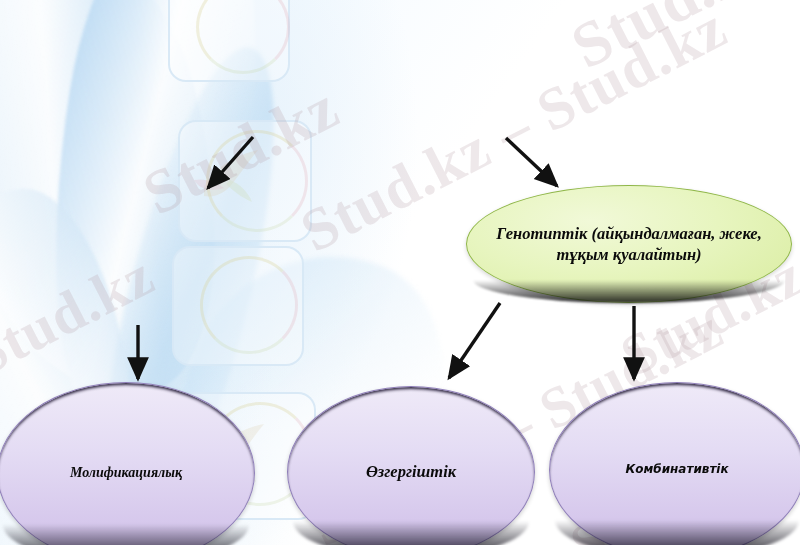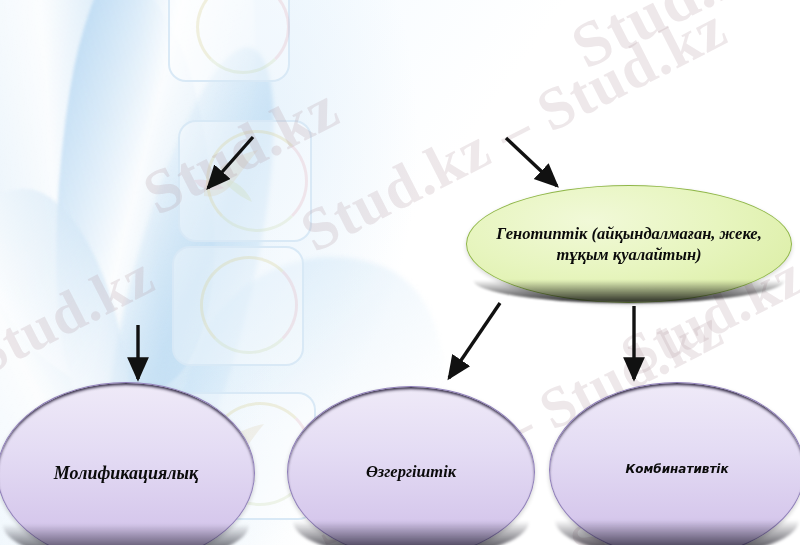--- a/index.html
+++ b/index.html
@@ -173,21 +173,21 @@
   #node-root      { left: 219px; top: 17px;  width: 352px; height: 134px; }
   #node-root .lbl { font-size: 24px; }
 
   #node-phenotypic      { left: 1px;  top: 194px; width: 330px; height: 126px; }
   #node-phenotypic .lbl { font-size: 16.5px; line-height: 1.30; }
 
   #node-genotypic      { left: 466px; top: 185px; width: 326px; height: 118px; }
   #node-genotypic .lbl { font-size: 16.5px; line-height: 1.30; }
 
   #node-modification      { left: -3px; top: 382px; width: 258px; height: 182px; }
-  #node-modification .lbl { font-size: 18px; line-height: 1.45; }
+  #node-modification .lbl { font-size: 14px; line-height: 1.45; }
 
   #node-mutation      { left: 287px; top: 386px; width: 248px; height: 172px; }
   #node-mutation .lbl { font-size: 16.5px; }
 
   #node-combinative      { left: 549px; top: 382px; width: 256px; height: 176px; }
   #node-combinative .lbl {
     font-size: 12px;
     font-family: "DejaVu Sans", "Liberation Sans", sans-serif;
     font-style: italic;
     font-weight: 700;

